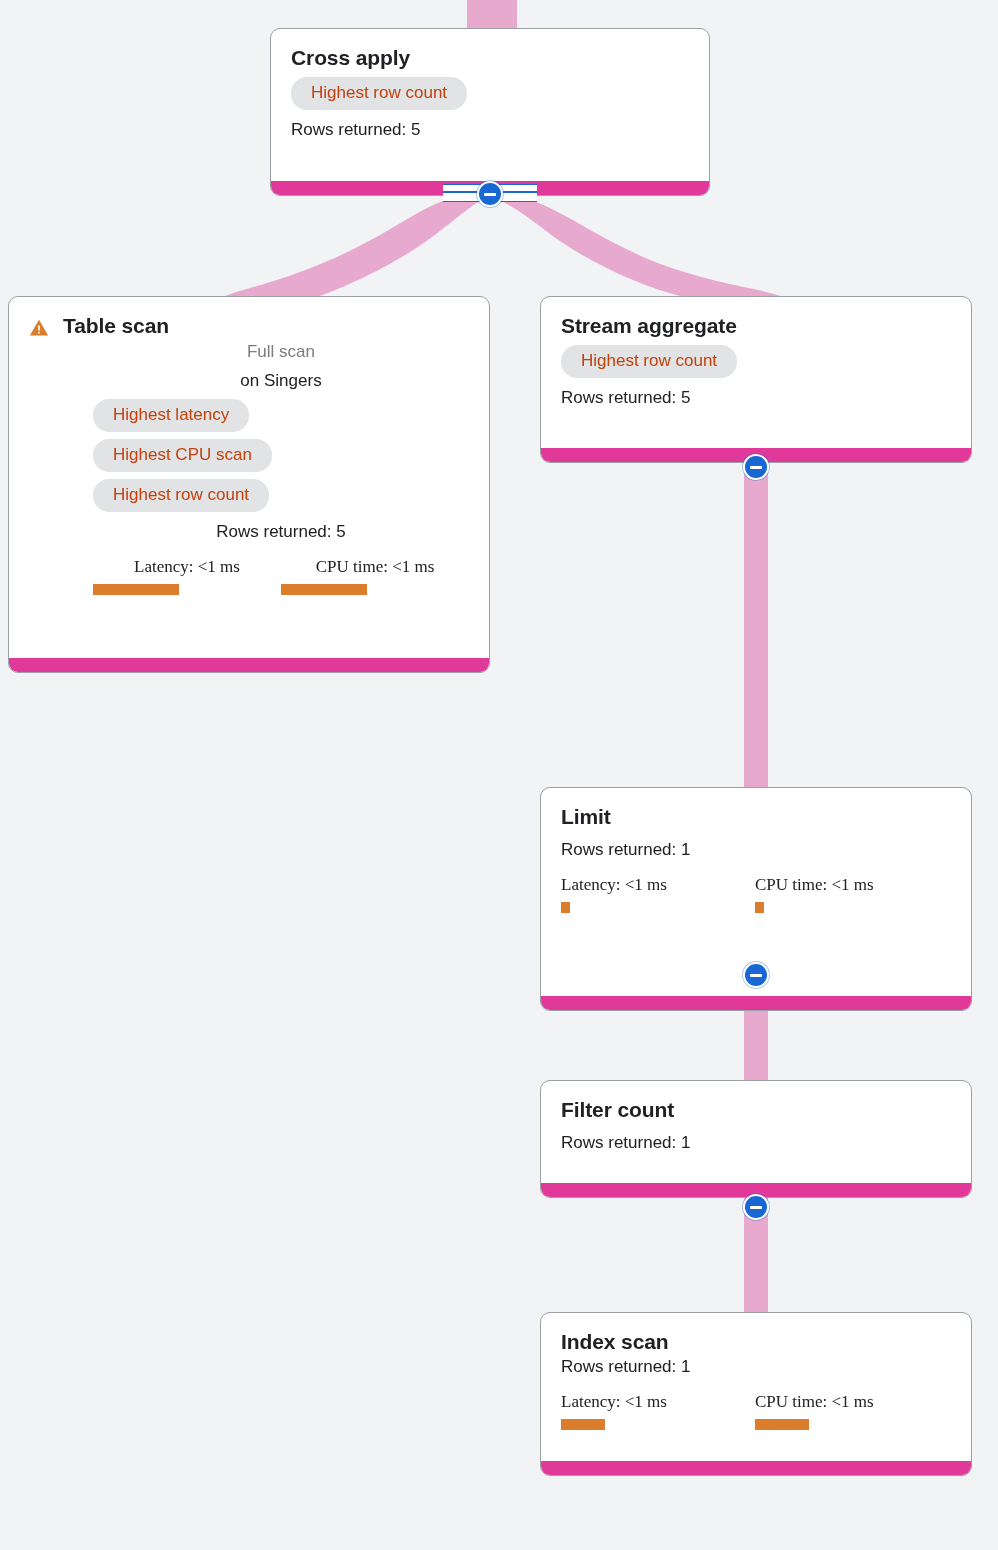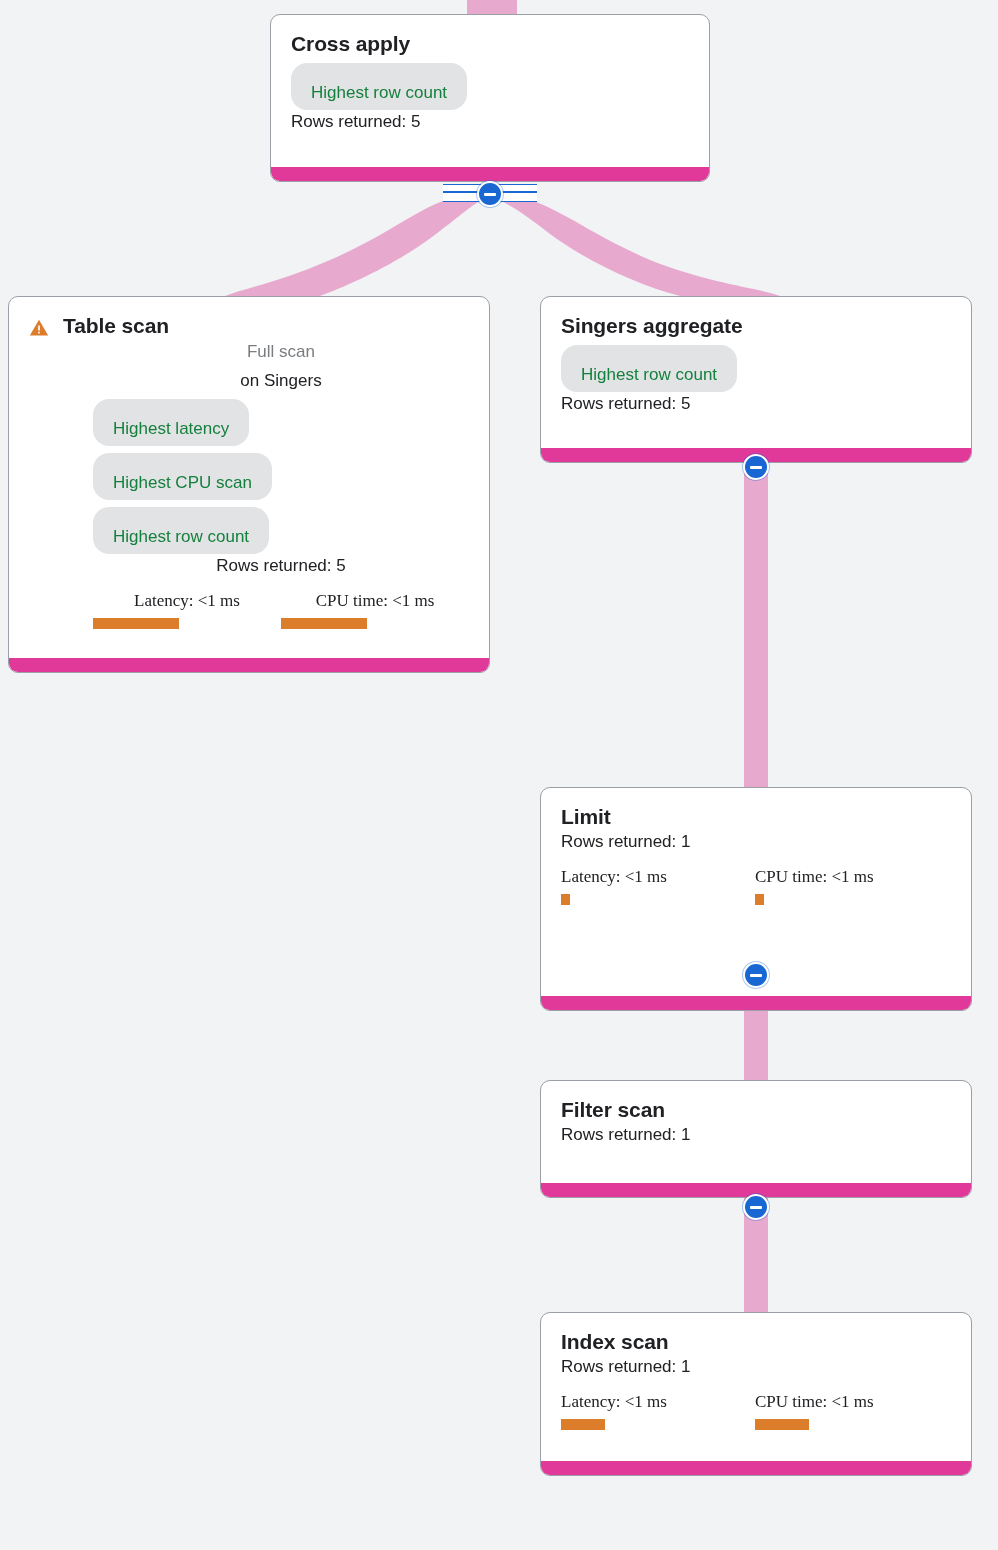--- a/index.html
+++ b/index.html
@@ -64,31 +64,32 @@
   .node-sub {
     font-size: 17px;
     color: #202124;
     line-height: 24px;
     margin-top: 5px;
   }
   .node-sub.muted { color: #7a7d80; margin-top: 1px; }
   .chips { margin-top: 6px; display: flex; flex-direction: column; align-items: flex-start; gap: 7px; }
   .chip {
     background: #e2e3e5;
-    color: #15803d;
+    color: #c2410c;
     font-size: 17px;
     line-height: 20px;
     border-radius: 16px;
-    padding: 20px 20px 7px 20px;
+    padding: 6px 20px 7px 20px;
     white-space: nowrap;
   }
   .rows {
     font-size: 17px;
     color: #202124;
     line-height: 24px;
+    margin-top: 8px;
   }
   .metrics {
     display: flex;
     margin-top: 12px;
   }
   .metric { width: 194px; }
   .metric-label {
     font-size: 17px;
     color: #202124;
     line-height: 22px;
@@ -157,21 +158,21 @@
              C 640,286 588,262 550,234
              C 524,214 510,204 490,196 Z"></path>
 
     <rect x="744" y="460" width="24" height="330" fill="#e8a9cf"></rect>
 
     <rect x="744" y="962" width="24" height="122" fill="#e8a9cf"></rect>
 
     <rect x="744" y="1192" width="24" height="122" fill="#e8a9cf"></rect>
   </svg>
 
-  <div class="node" style="left:270px; top:14px; width:440px; height:168px;">
+  <div class="node" style="left:270px; top:28px; width:440px; height:168px;">
     <div class="node-body">
       <div class="node-head">
         <div class="node-title">Cross apply</div>
       </div>
       <div class="chips">
         <span class="chip">Highest row count</span>
       </div>
       <div class="rows">Rows returned: 5</div>
     </div>
     <div class="node-footer"></div>
@@ -210,21 +211,21 @@
           </div>
         </div>
       </div>
     </div>
     <div class="node-footer"></div>
   </div>
 
   <div class="node" style="left:540px; top:296px; width:432px; height:167px;">
     <div class="node-body">
       <div class="node-head">
-        <div class="node-title">Singers aggregate</div>
+        <div class="node-title">Stream aggregate</div>
       </div>
       <div class="chips">
         <span class="chip">Highest row count</span>
       </div>
       <div class="rows">Rows returned: 5</div>
     </div>
     <div class="node-footer"></div>
   </div>
   <div class="toggle" style="left:743px; top:454px;"></div>
 
@@ -245,21 +246,21 @@
         </div>
       </div>
     </div>
     <div class="node-footer"></div>
   </div>
   <div class="toggle" style="left:743px; top:962px;"></div>
 
   <div class="node" style="left:540px; top:1080px; width:432px; height:118px;">
     <div class="node-body">
       <div class="node-head">
-        <div class="node-title">Filter scan</div>
+        <div class="node-title">Filter count</div>
       </div>
       <div class="rows">Rows returned: 1</div>
     </div>
     <div class="node-footer"></div>
   </div>
   <div class="toggle" style="left:743px; top:1194px;"></div>
 
   <div class="node" style="left:540px; top:1312px; width:432px; height:164px;">
     <div class="node-body">
       <div class="node-head">

